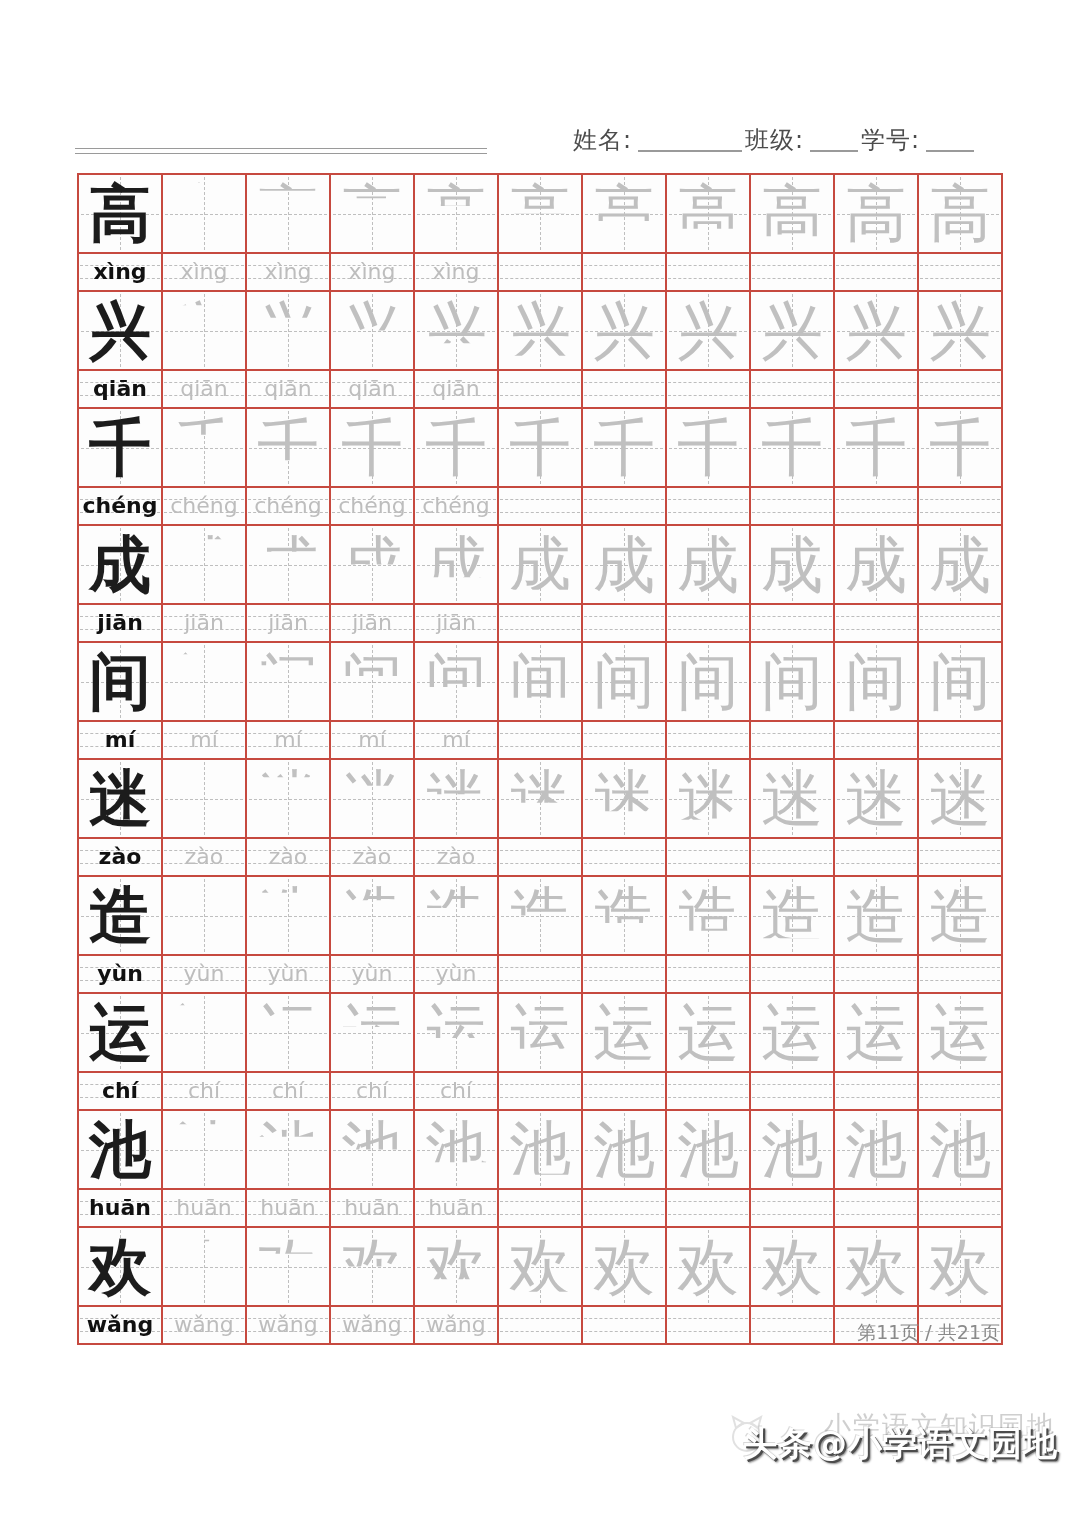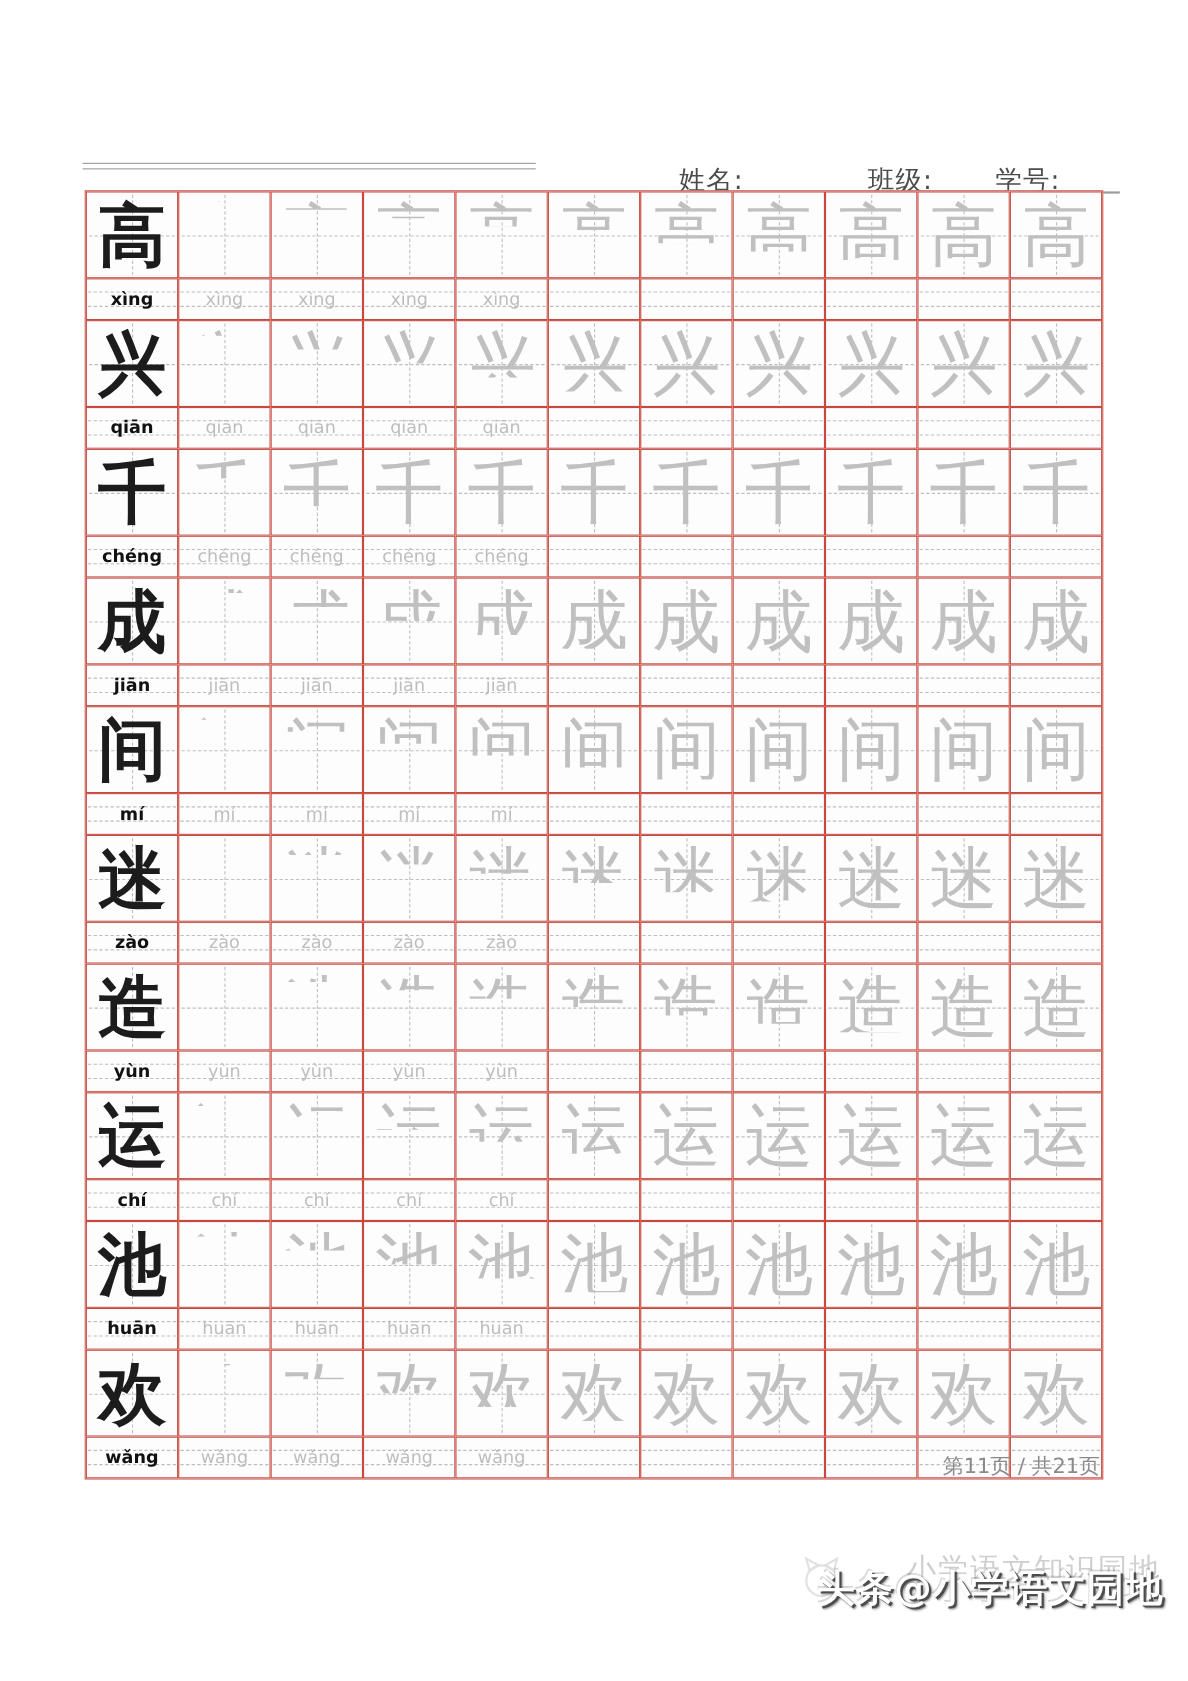--- a/index.html
+++ b/index.html
@@ -4,21 +4,21 @@
 <style>
   html,body{margin:0;padding:0;}
   body{
     width:1080px;height:1528px;position:relative;background:#ffffff;
     font-family:"DejaVu Sans","Liberation Sans",sans-serif;overflow:hidden;
   }
   
   .header{position:absolute;left:0;top:118px;width:1080px;height:50px;}
   .double-rule{position:absolute;left:75px;top:30px;width:412px;height:4px;
     border-top:1.5px solid #9a9a9a;border-bottom:1.5px solid #9a9a9a;}
-  .hfield{position:absolute;top:30px;font-size:24px;color:#4c4c4c;letter-spacing:1px;margin-left:44px;}
+  .hfield{position:absolute;top:6px;font-size:24px;color:#4c4c4c;letter-spacing:1px;}
   .f-name{left:573px;} .f-class{left:745px;} .f-id{left:861px;}
   .fill-line{display:inline-block;border-bottom:2px solid #9a9a9a;height:22px;
     vertical-align:-4px;margin-left:6px;}
   .l-name{width:104px;} .l-class{width:48px;} .l-id{width:48px;}
 
   
   .grid{position:absolute;left:77px;top:173px;width:926px;
     border:1.5px solid var(--grid-red);box-sizing:border-box;background:#fdfdfd;}
   .row{display:flex;width:100%;}
   .row.char{height:79px;}
@@ -27,21 +27,21 @@
     box-sizing:border-box;display:flex;align-items:center;justify-content:center;
     overflow:hidden;background:#fdfdfd;}
   .gh{position:absolute;left:2px;right:2px;top:50%;border-top:1px dashed #bfbfbf;}
   .gv{position:absolute;top:2px;bottom:2px;left:50%;border-left:1px dashed #bfbfbf;}
   .p1{position:absolute;left:1px;right:1px;top:30%;border-top:1px dashed #bdbdbd;}
   .p2{position:absolute;left:1px;right:1px;top:66%;border-top:1px dashed #bdbdbd;}
   .glyph{position:relative;z-index:2;font-family:"DejaVu Serif","Liberation Serif",serif;
     font-size:62px;line-height:76px;}
   .glyph.model{color:var(--char-black);font-weight:700;}
   .glyph.trace{color:var(--practice-gray);font-weight:400;}
-  .pin{position:relative;z-index:2;font-size:16px;line-height:36px;}
+  .pin{position:relative;z-index:2;font-size:22px;line-height:36px;}
   .pin.model{color:#111111;font-weight:700;}
   .pin.trace{color:var(--pinyin-gray);font-weight:400;}
 
   
   .page-num{position:absolute;right:80px;top:1320px;font-size:19px;color:#8a8a8a;}
 
   
   .wm{position:absolute;right:18px;top:1408px;width:330px;height:70px;}
   .wm-faint{position:absolute;right:6px;top:0;font-size:27px;letter-spacing:2px;
     color:rgba(130,130,130,0.38);white-space:nowrap;}

